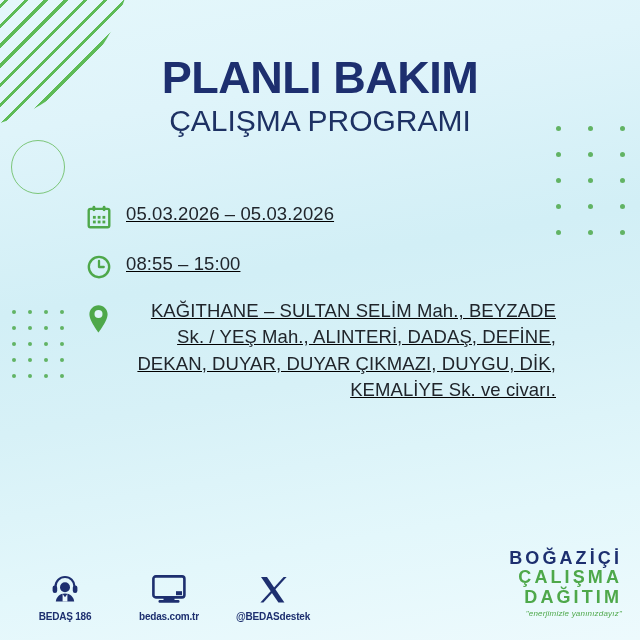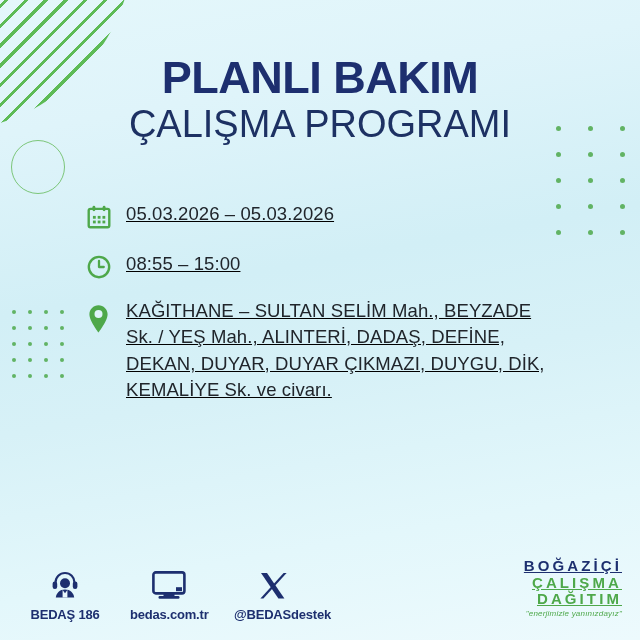--- a/index.html
+++ b/index.html
@@ -91,41 +91,41 @@
   .title-main {
     margin: 0;
     font-size: 45px;
     font-weight: 700;
     letter-spacing: -0.5px;
     color: #1d2f6f;
     line-height: 1.02;
   }
   .title-sub {
     margin: 4px 0 0 0;
-    font-size: 38px;
+    font-size: 30px;
     font-weight: 400;
     letter-spacing: 0px;
     color: #1d3163;
     line-height: 1.05;
   }
 
   
   .info {
     position: absolute;
     left: 86px;
     top: 198px;
     width: 470px;
   }
   .info-row {
     display: flex;
     align-items: flex-start;
     margin-bottom: 14px;
     text-decoration: underline;
   }
-  .info-row:last-child { margin-bottom: 0; }
+  .info-row:last-child { margin-bottom: 0; text-align: right; }
   .info-icon {
     flex: 0 0 40px;
     width: 40px;
     height: 34px;
     display: flex;
     align-items: center;
     justify-content: flex-start;
     padding-top: 2px;
   }
   .info-text {
@@ -161,37 +161,36 @@
   }
   .social .glyph {
     height: 34px;
     display: flex;
     align-items: flex-end;
     justify-content: center;
   }
   .social .caption {
     display: block;
     margin-top: 6px;
-    font-size: 13px;
+    font-size: 10px;
     font-weight: 700;
     color: #1d2f6f;
     letter-spacing: -0.2px;
   }
   .brand {
     position: absolute;
     right: 18px;
     bottom: 10px;
     text-align: right;
   }
   .brand-line {
-    font-size: 15px;
+    font-size: 18px;
     font-weight: 700;
     letter-spacing: 3.1px;
     line-height: 1.08;
-    text-decoration: underline;
   }
   .brand-1 { color: #1d2f6f; }
   .brand-2, .brand-3 { color: #4ea84a; }
   .brand-tag {
     margin-top: 2px;
     font-size: 8px;
     color: #4ea84a;
     letter-spacing: 0.2px;
     font-style: italic;
   }

